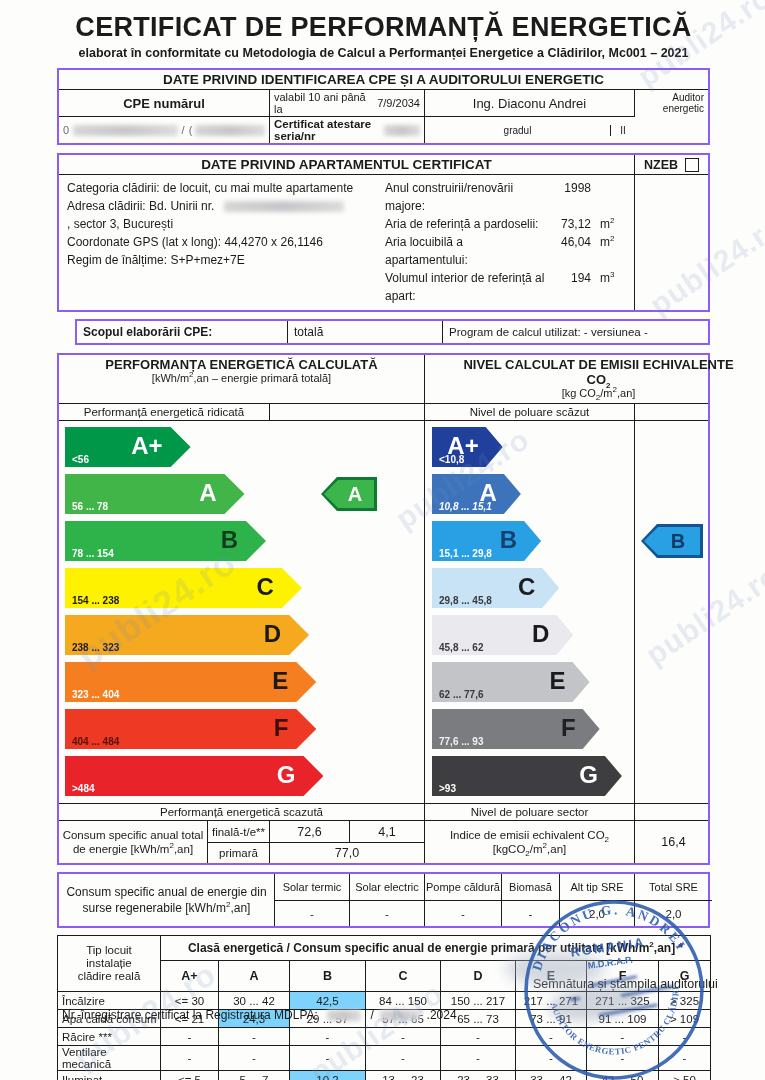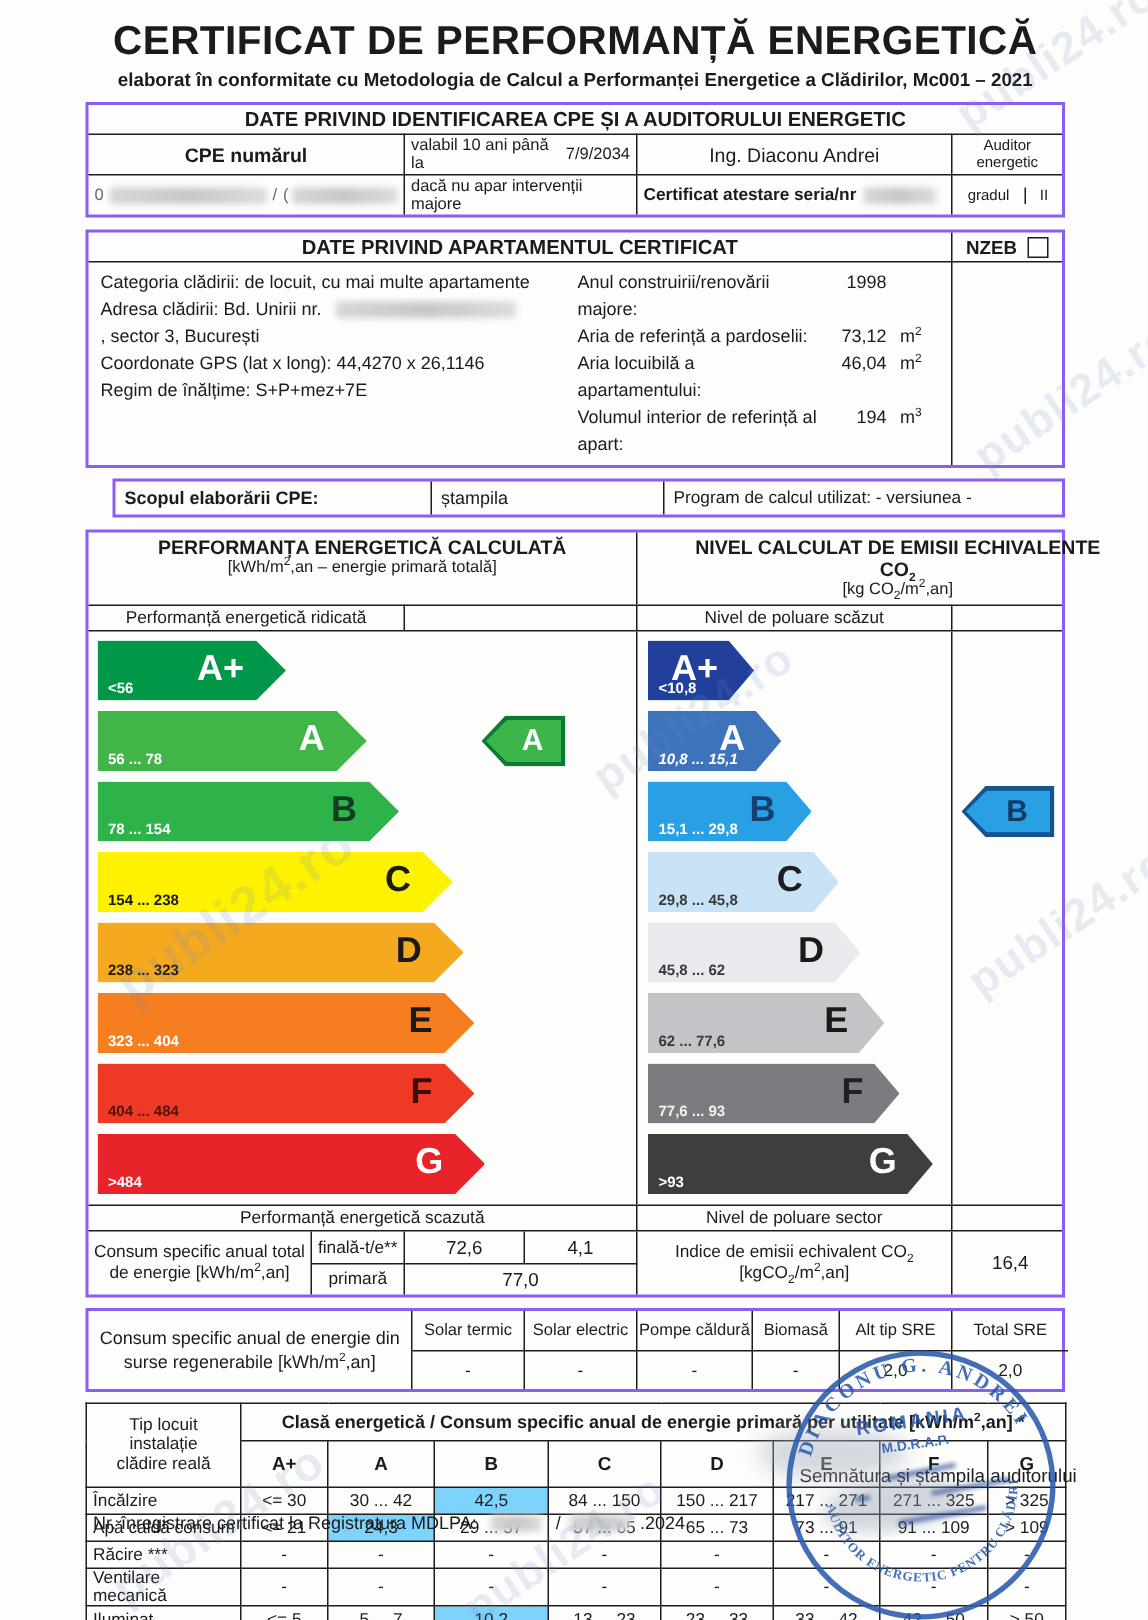--- a/index.html
+++ b/index.html
@@ -12,21 +12,21 @@
   sub,.subs{font-size:8px;vertical-align:sub;line-height:0;}
   
   .title{margin-top:12px;text-align:center;font-size:27px;font-weight:bold;letter-spacing:.3px;}
   .subtitle{margin-top:3px;text-align:center;font-size:12.5px;font-weight:bold;}
   
   .sect{border:2px solid #8b5cf6;}
   .shead{font-weight:bold;text-align:center;font-size:13.5px;padding:2px 0;}
   .cell{border-right:1.5px solid #1c1c1c;display:flex;align-items:center;}
   .cell.last{border-right:none;}
   .bt{border-top:1.5px solid #1c1c1c;}
-  .ctr{justify-content:center;text-align:center;}
+  .ctr{justify-content:center;text-align:right;}
   
   .id-sect{margin-top:8px;}
   .id-grid{display:grid;grid-template-columns:211px 155px 210px 73px;}
   .id-grid>div{font-size:11px;padding:1px 4px;min-height:19px;}
   .redact{display:inline-block;height:11px;background:linear-gradient(90deg,#d6d6d6,#c7c7c9,#dcdcdc);filter:blur(2px);border-radius:2px;vertical-align:middle;}
   .faint{color:#6a6a6a;}
   .gradul{display:grid;grid-template-columns:1fr 24px;padding:0 !important;}
   .gradul span{display:flex;align-items:center;justify-content:center;font-size:10px;}
   .gradul span:first-child{border-right:1.5px solid #1c1c1c;}
   
@@ -127,21 +127,20 @@
         <div class="cell ctr bt" style="font-size:13px;">Ing. Diaconu Andrei</div>
         <div class="cell ctr bt last" style="font-size:10px;">Auditor energetic</div>
 
         <div class="cell bt faint">
           <span>0</span>
           <span class="redact" style="width:108px;margin:0 4px;"></span>
           <span>/</span>
           <span style="margin-left:4px;">(</span>
           <span class="redact" style="width:72px;margin-left:3px;"></span>
         </div>
-        <div class="cell bt">dacă nu apar intervenții majore</div>
         <div class="cell bt bold" style="font-size:11.5px;">
           <span>Certificat atestare seria/nr</span>
           <span class="redact" style="width:48px;margin-left:5px;"></span>
         </div>
         <div class="cell bt last gradul">
           <span>gradul</span>
           <span>II</span>
         </div>
       </div>
     </div>
@@ -192,21 +191,21 @@
                 <span class="unit"><span>m</span><sup>3</sup></span>
               </div>
             </div>
         </div>
         <div style="border-top:1.5px solid #1c1c1c;"></div>
       </div>
     </div>
 
     <div class="sect purp">
       <div class="cell bold">Scopul elaborării CPE:</div>
-      <div class="cell">ștampila</div>
+      <div class="cell">totală</div>
       <div class="cell last" style="font-size:11.5px;">Program de calcul utilizat: - versiunea -</div>
     </div>
 
     <div class="sect perf">
       <div class="ph1">
         <div>
           <div class="t">PERFORMANȚA ENERGETICĂ CALCULATĂ</div>
           <div class="s"><span>[kWh/m</span><sup>2</sup><span>,an – energie primară totală]</span></div>
         </div>
         <div class="last">

